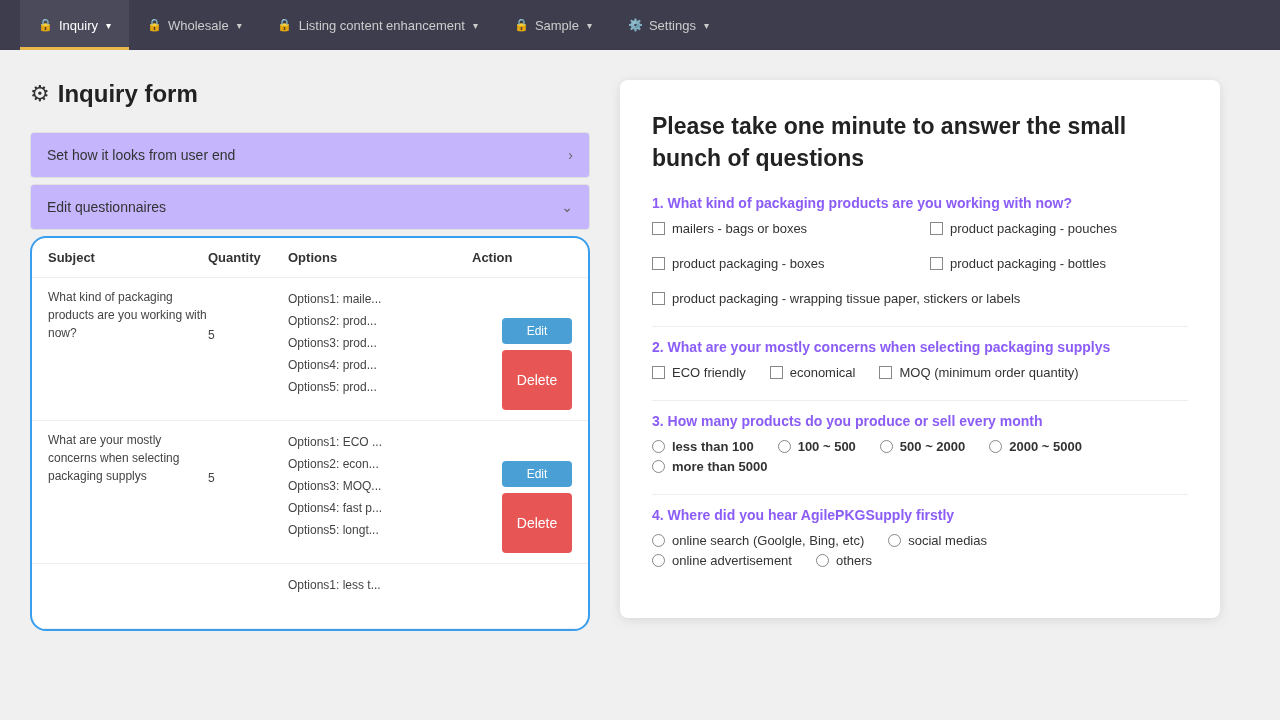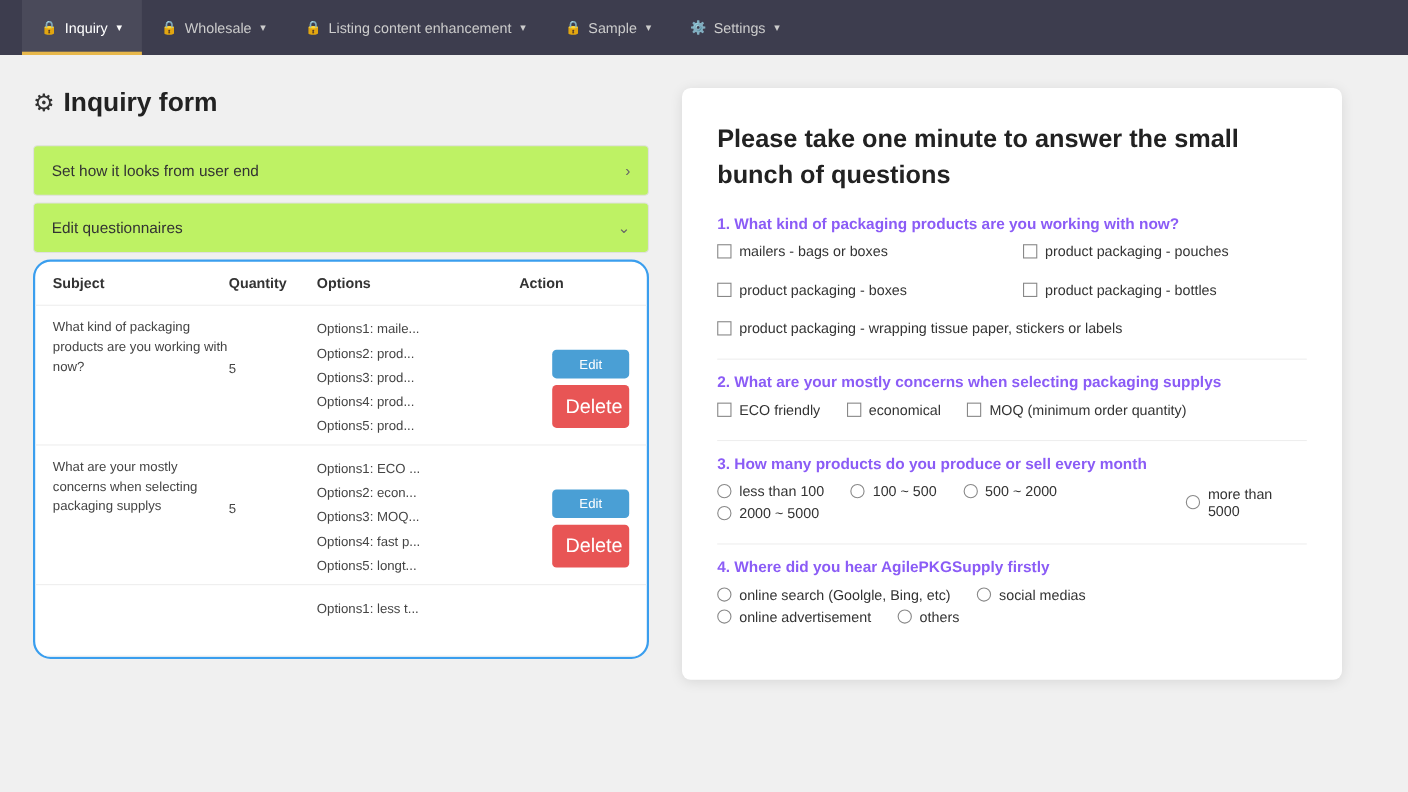--- a/index.html
+++ b/index.html
@@ -69,21 +69,21 @@
       font-size: 24px;
       font-weight: 600;
       color: #222;
     }
 
     
     .accordion-item {
       border: 1px solid #e0e0e0;
       border-radius: 4px;
       margin-bottom: 6px;
-      background: #bef264;
+      background: #c4b5fd;
     }
     .accordion-header {
       display: flex;
       align-items: center;
       justify-content: space-between;
       padding: 14px 16px;
       cursor: pointer;
       font-size: 14px;
       color: #333;
     }
@@ -128,22 +128,22 @@
       padding: 6px 18px;
       font-size: 12px;
       cursor: pointer;
       width: 70px;
     }
     .btn-delete {
       background: #e85555;
       color: #fff;
       border: none;
       border-radius: 4px;
-      padding: 9px 12px;
-      font-size: 18px;
+      padding: 22px 12px;
+      font-size: 14px;
       cursor: pointer;
       width: 70px;
     }
 
     
     .right-panel {
       flex: 1;
       padding-left: 30px;
     }
     .preview-card {
@@ -373,21 +373,21 @@
         </div>
       </div>
 
       <hr class="divider">
 
       <div class="question-block">
         <div class="question-label">
           <span>3.</span>
           <span>How many products do you produce or sell every month</span>
         </div>
-        <div style="display:flex; flex-direction:row; gap:5px;">
+        <div style="display:flex; flex-direction:column; gap:5px;font-weight:bold;">
           <div class="options-row">
             <div class="option-item">
                 <div class="radio-circle"></div>
                 <span>less than 100</span>
               </div>
             <div class="option-item">
                 <div class="radio-circle"></div>
                 <span>100 ~ 500</span>
               </div>
             <div class="option-item">

